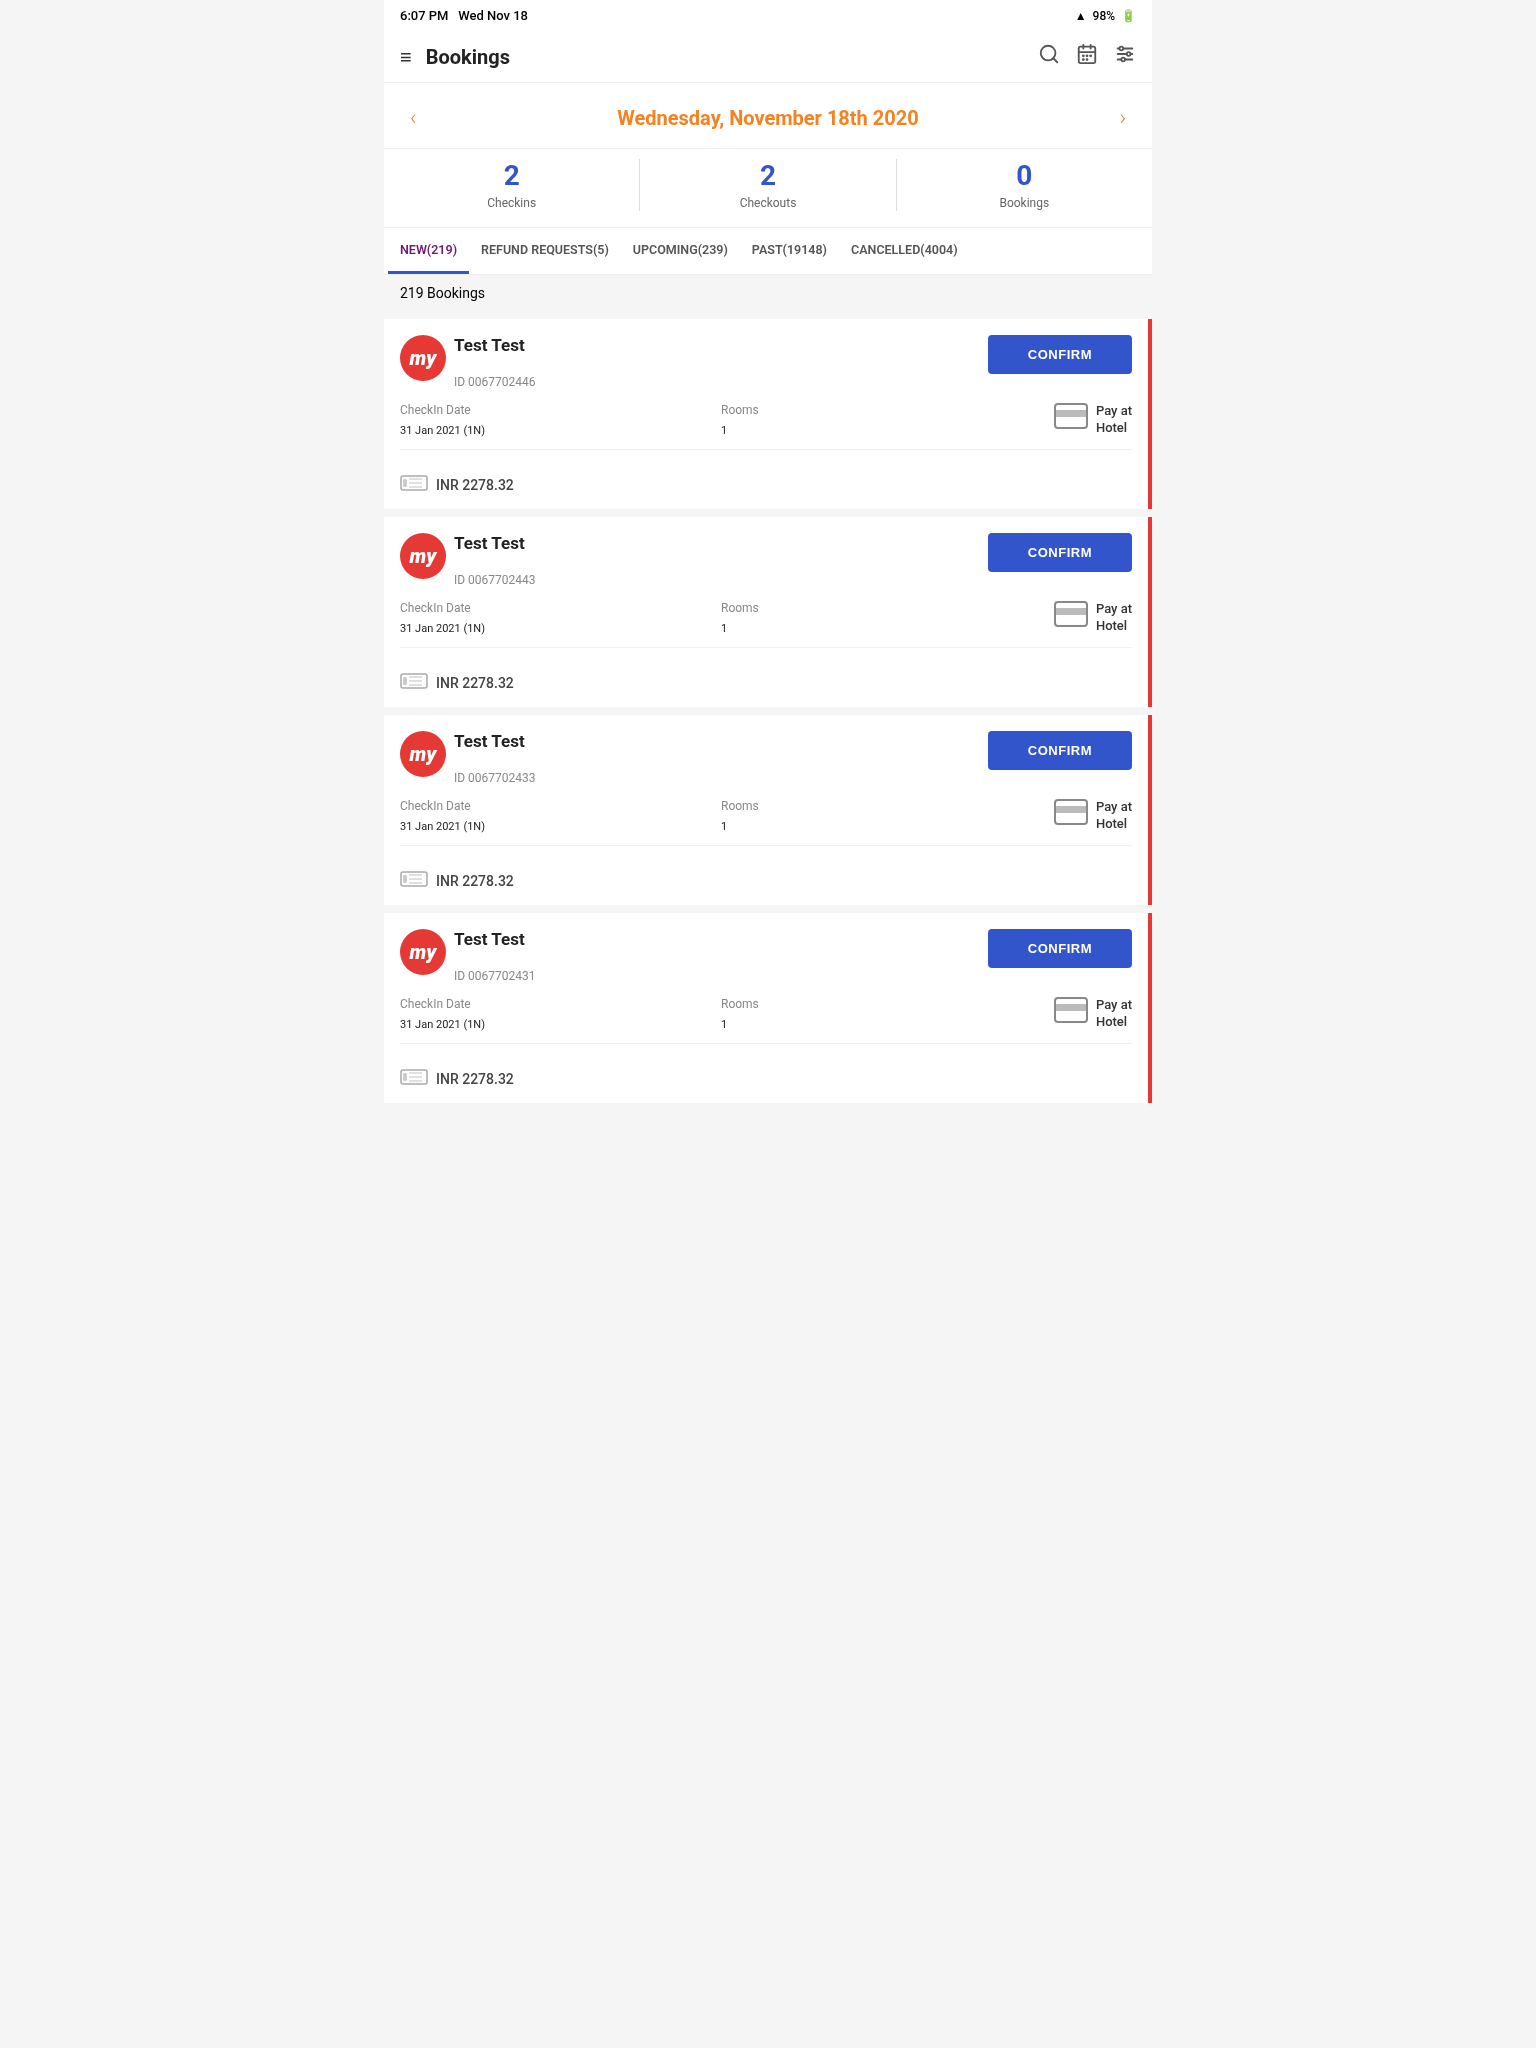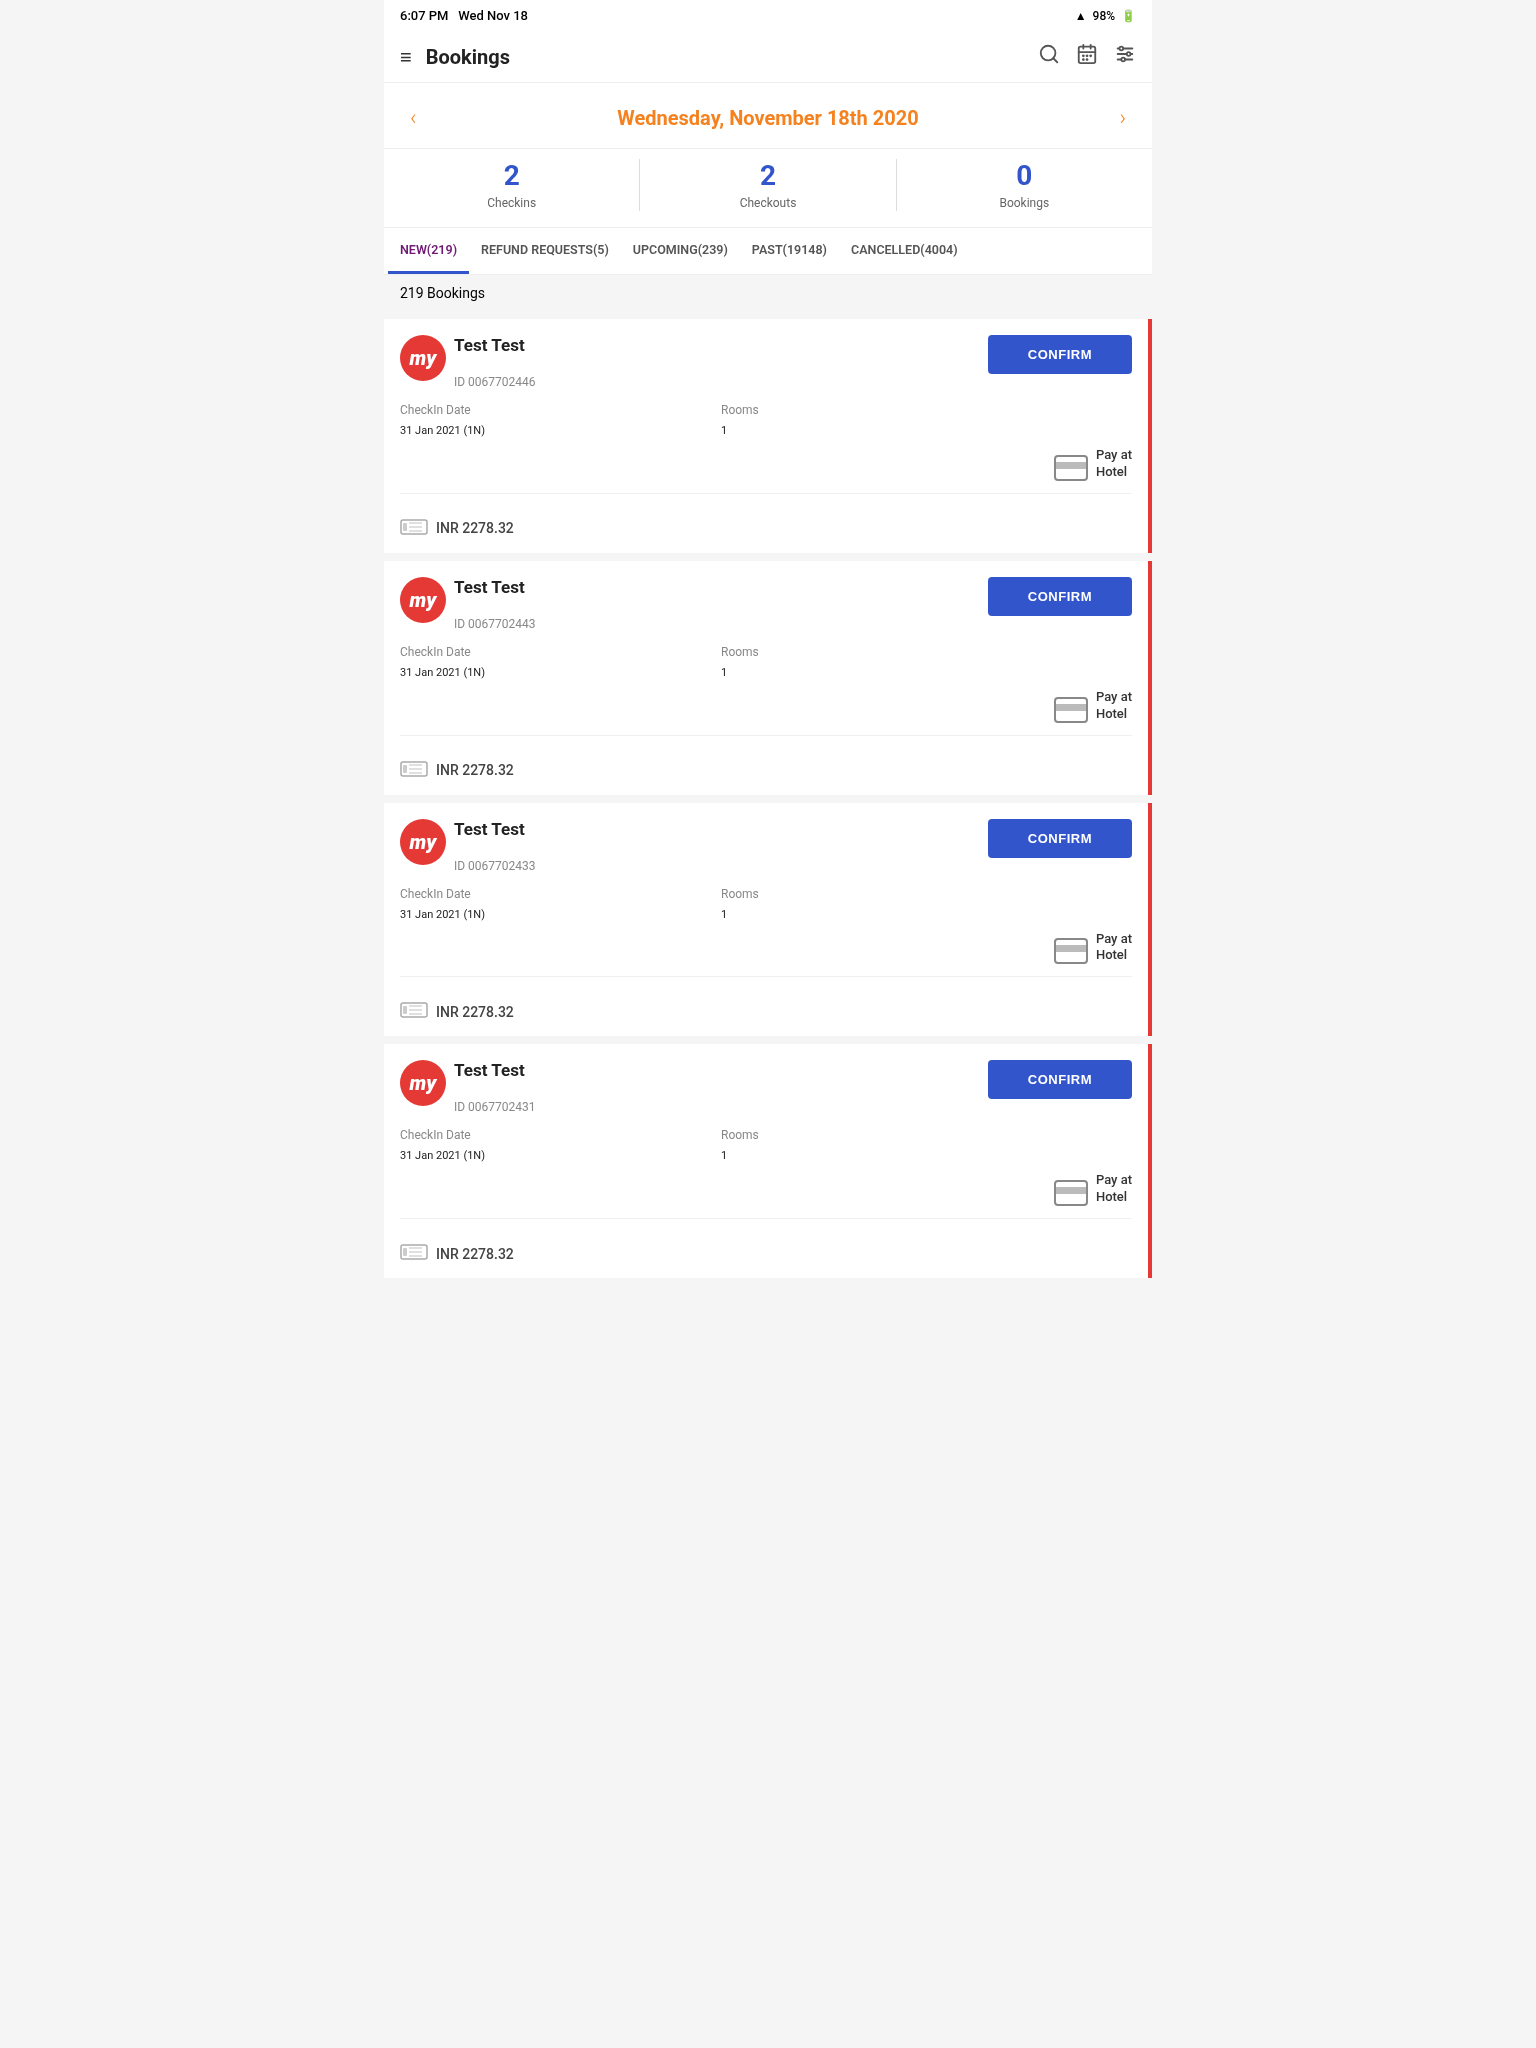--- a/index.html
+++ b/index.html
@@ -175,26 +175,25 @@
       align-items: flex-start;
       gap: 0;
       margin-bottom: 12px;
     }
     .detail-col { flex: 1; }
     .detail-label { font-size: 12px; color: #888; margin-bottom: 2px; }
     .detail-value { font-size: 11px; font-weight: 400; color: #222; margin-top: 7px; }
 
     .pay-at-hotel {
       display: flex;
-      align-items: flex-end;
+      align-items: flex-start;
       gap: 8px;
       justify-content: flex-end;
       flex: 0 0 auto;
       min-width: 90px;
-      margin-top: 44px;
     }
     .payment-icon {
       width: 34px;
       height: 26px;
       border: 2px solid #888;
       border-radius: 4px;
       position: relative;
       background: #fff;
       flex-shrink: 0;
     }

